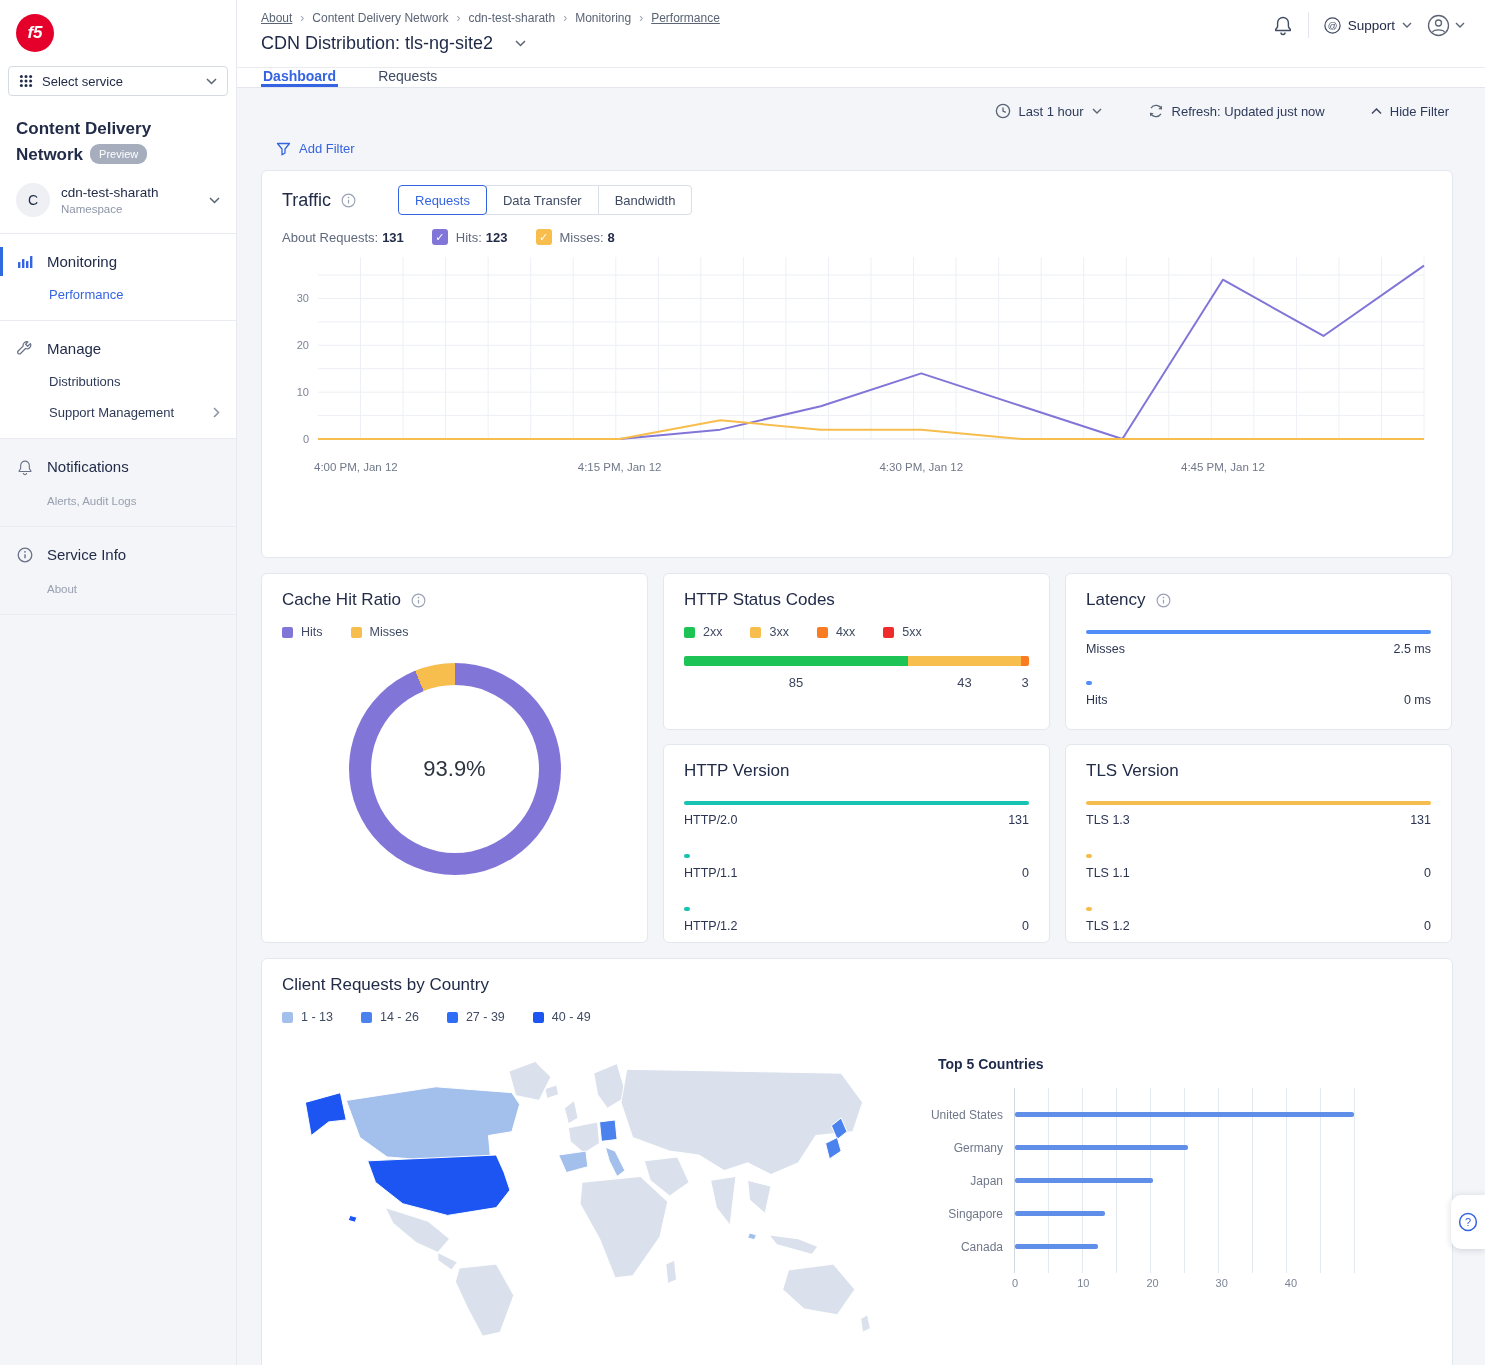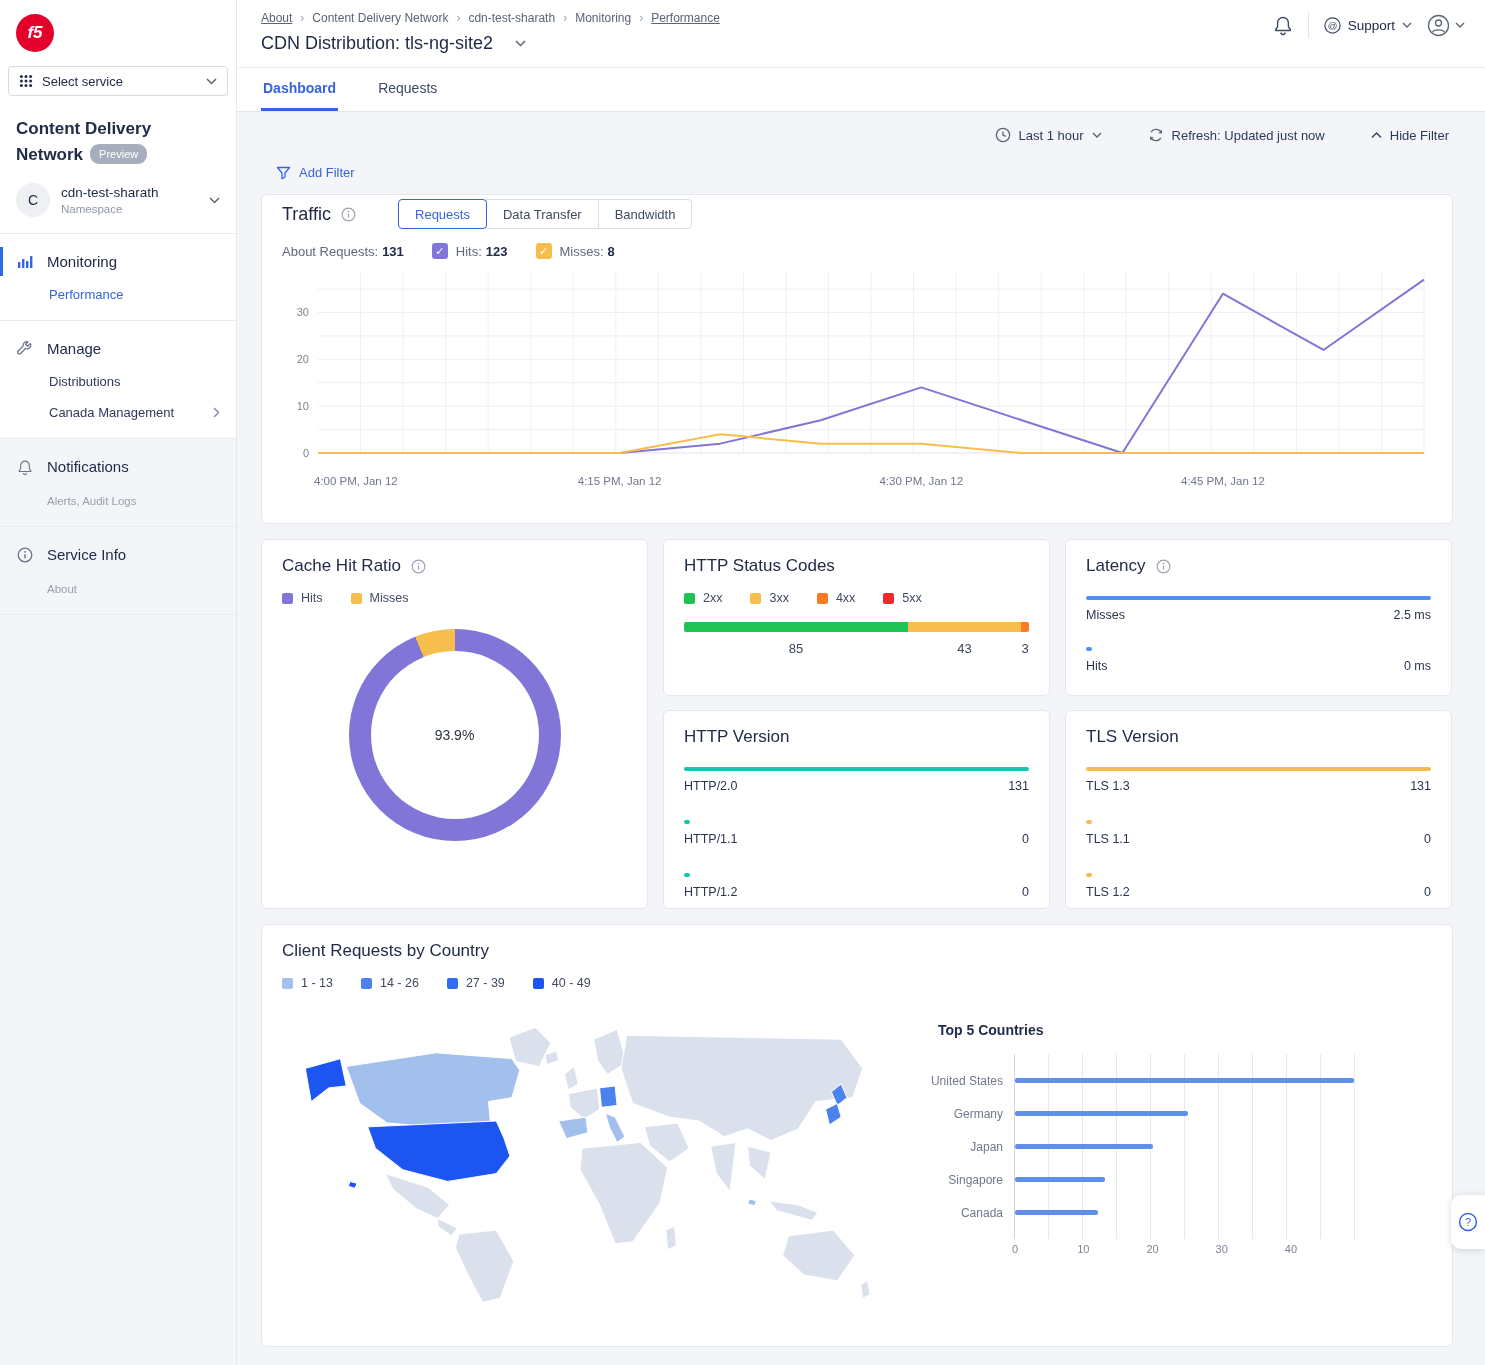--- a/index.html
+++ b/index.html
@@ -58,21 +58,21 @@
   .content { flex:1; padding:0 34px 0 24px; }
   .controls-row { display:flex; justify-content:flex-end; gap:46px; padding:15px 4px 0; font-size:13px; color:#2e3a5c; align-items:center; }
   .control { display:flex; align-items:center; gap:8px; cursor:pointer; }
   .addfilter-row { padding:22px 0 10px; }
   .add-filter { display:inline-flex; align-items:flex-end; gap:8px; color:#3564e2; font-size:13px; cursor:pointer; margin-left:15px; }
 
   .card { background:#fff; border:1px solid #e3e7ee; border-radius:6px; }
   .card-title { font-size:18px; color:#222c49; font-weight:500; display:flex; gap:10px; align-items:center; }
   .card-title.sm { font-size:17px; }
 
-  .traffic-card { height:330px; padding:4px 20px; }
+  .traffic-card { height:388px; padding:14px 20px; }
   .traffic-head { display:flex; align-items:center; }
   .seg-group { display:flex; margin-left:42px; }
   .seg { height:30px; padding:0 16px; display:flex; align-items:center; font-size:13px; color:#3f4a63;
          border:1px solid #d9dee8; background:#fff; cursor:pointer; }
   .seg:first-child { border-radius:4px 0 0 4px; }
   .seg:last-child { border-radius:0 4px 4px 0; }
   .seg + .seg { margin-left:-1px; }
   .seg.active { border-color:#3564e2; color:#3564e2; z-index:1; border-radius:4px; }
   .traffic-stats { display:flex; align-items:center; gap:28px; margin-top:14px; font-size:13px; color:#5f687c; }
   .stat-val { font-weight:700; color:#222c49; margin-left:4px; }
@@ -87,21 +87,21 @@
   .ver-card { height:199px; padding:16px 20px; }
 
   .legend-row { display:flex; gap:28px; margin-top:15px; font-size:12.5px; color:#3f4a63; align-items:center; }
   .legend-item { display:flex; align-items:center; }
   .sw { width:11px; height:11px; border-radius:2px; display:inline-block; margin-right:8px; }
 
   .donut-wrap { display:flex; justify-content:center; margin-top:24px; }
   .donut { width:212px; height:212px; border-radius:50%; position:relative; }
   .donut::after { content:""; position:absolute; inset:22px; background:#fff; border-radius:50%; }
   .donut-center { position:absolute; inset:0; display:flex; align-items:center; justify-content:center;
-                  font-size:14px; color:#2d3440; z-index:1; }
+                  font-size:22px; color:#2d3440; z-index:1; }
 
   .status-bar { display:flex; height:10px; border-radius:2px; overflow:hidden; margin-top:17px; }
   .status-labels { display:flex; margin-top:9px; font-size:13px; color:#3c455c; }
   .status-labels span { text-align:center; }
 
   .meter-rows { margin-top:20px; }
   .meter-row { margin-bottom:25px; }
   .ver-card .meter-row { margin-bottom:27px; }
   .meter-bar { height:4px; border-radius:2px; margin-bottom:8px; }
   .meter-line { display:flex; justify-content:space-between; font-size:12.5px; color:#2b3553; }
@@ -200,21 +200,21 @@
           <svg width="16" height="16" viewBox="0 0 18 18">
               <path d="M15.2 3a4.2 4.2 0 0 1-5.6 5.4L4 14a1.9 1.9 0 0 1-2.7-2.7L6.9 5.7A4.2 4.2 0 0 1 12.3 1l-2.6 2.6 2.3 2.3L14.6 3.3z" fill="none" stroke="#6a7287" stroke-width="1.4" stroke-linejoin="round"></path>
             </svg>
         </span>
         <span>Manage</span>
       </div>
       <div class="nav-sub">
           <span>Distributions</span>
         </div>
       <div class="nav-sub">
-        <span>Canada Management</span>
+        <span>Support Management</span>
         <svg class="chev-r" width="7" height="11" viewBox="0 0 7 11">
             <polyline points="1,1 5.5,5.5 1,10" fill="none" stroke="#8a92a4" stroke-width="1.5"></polyline>
           </svg>
       </div>
     </div>
 
     <div class="nav-section tinted">
       <div class="nav-head">
         <span class="nicon">
           <svg width="16" height="17" viewBox="0 0 20 21">

